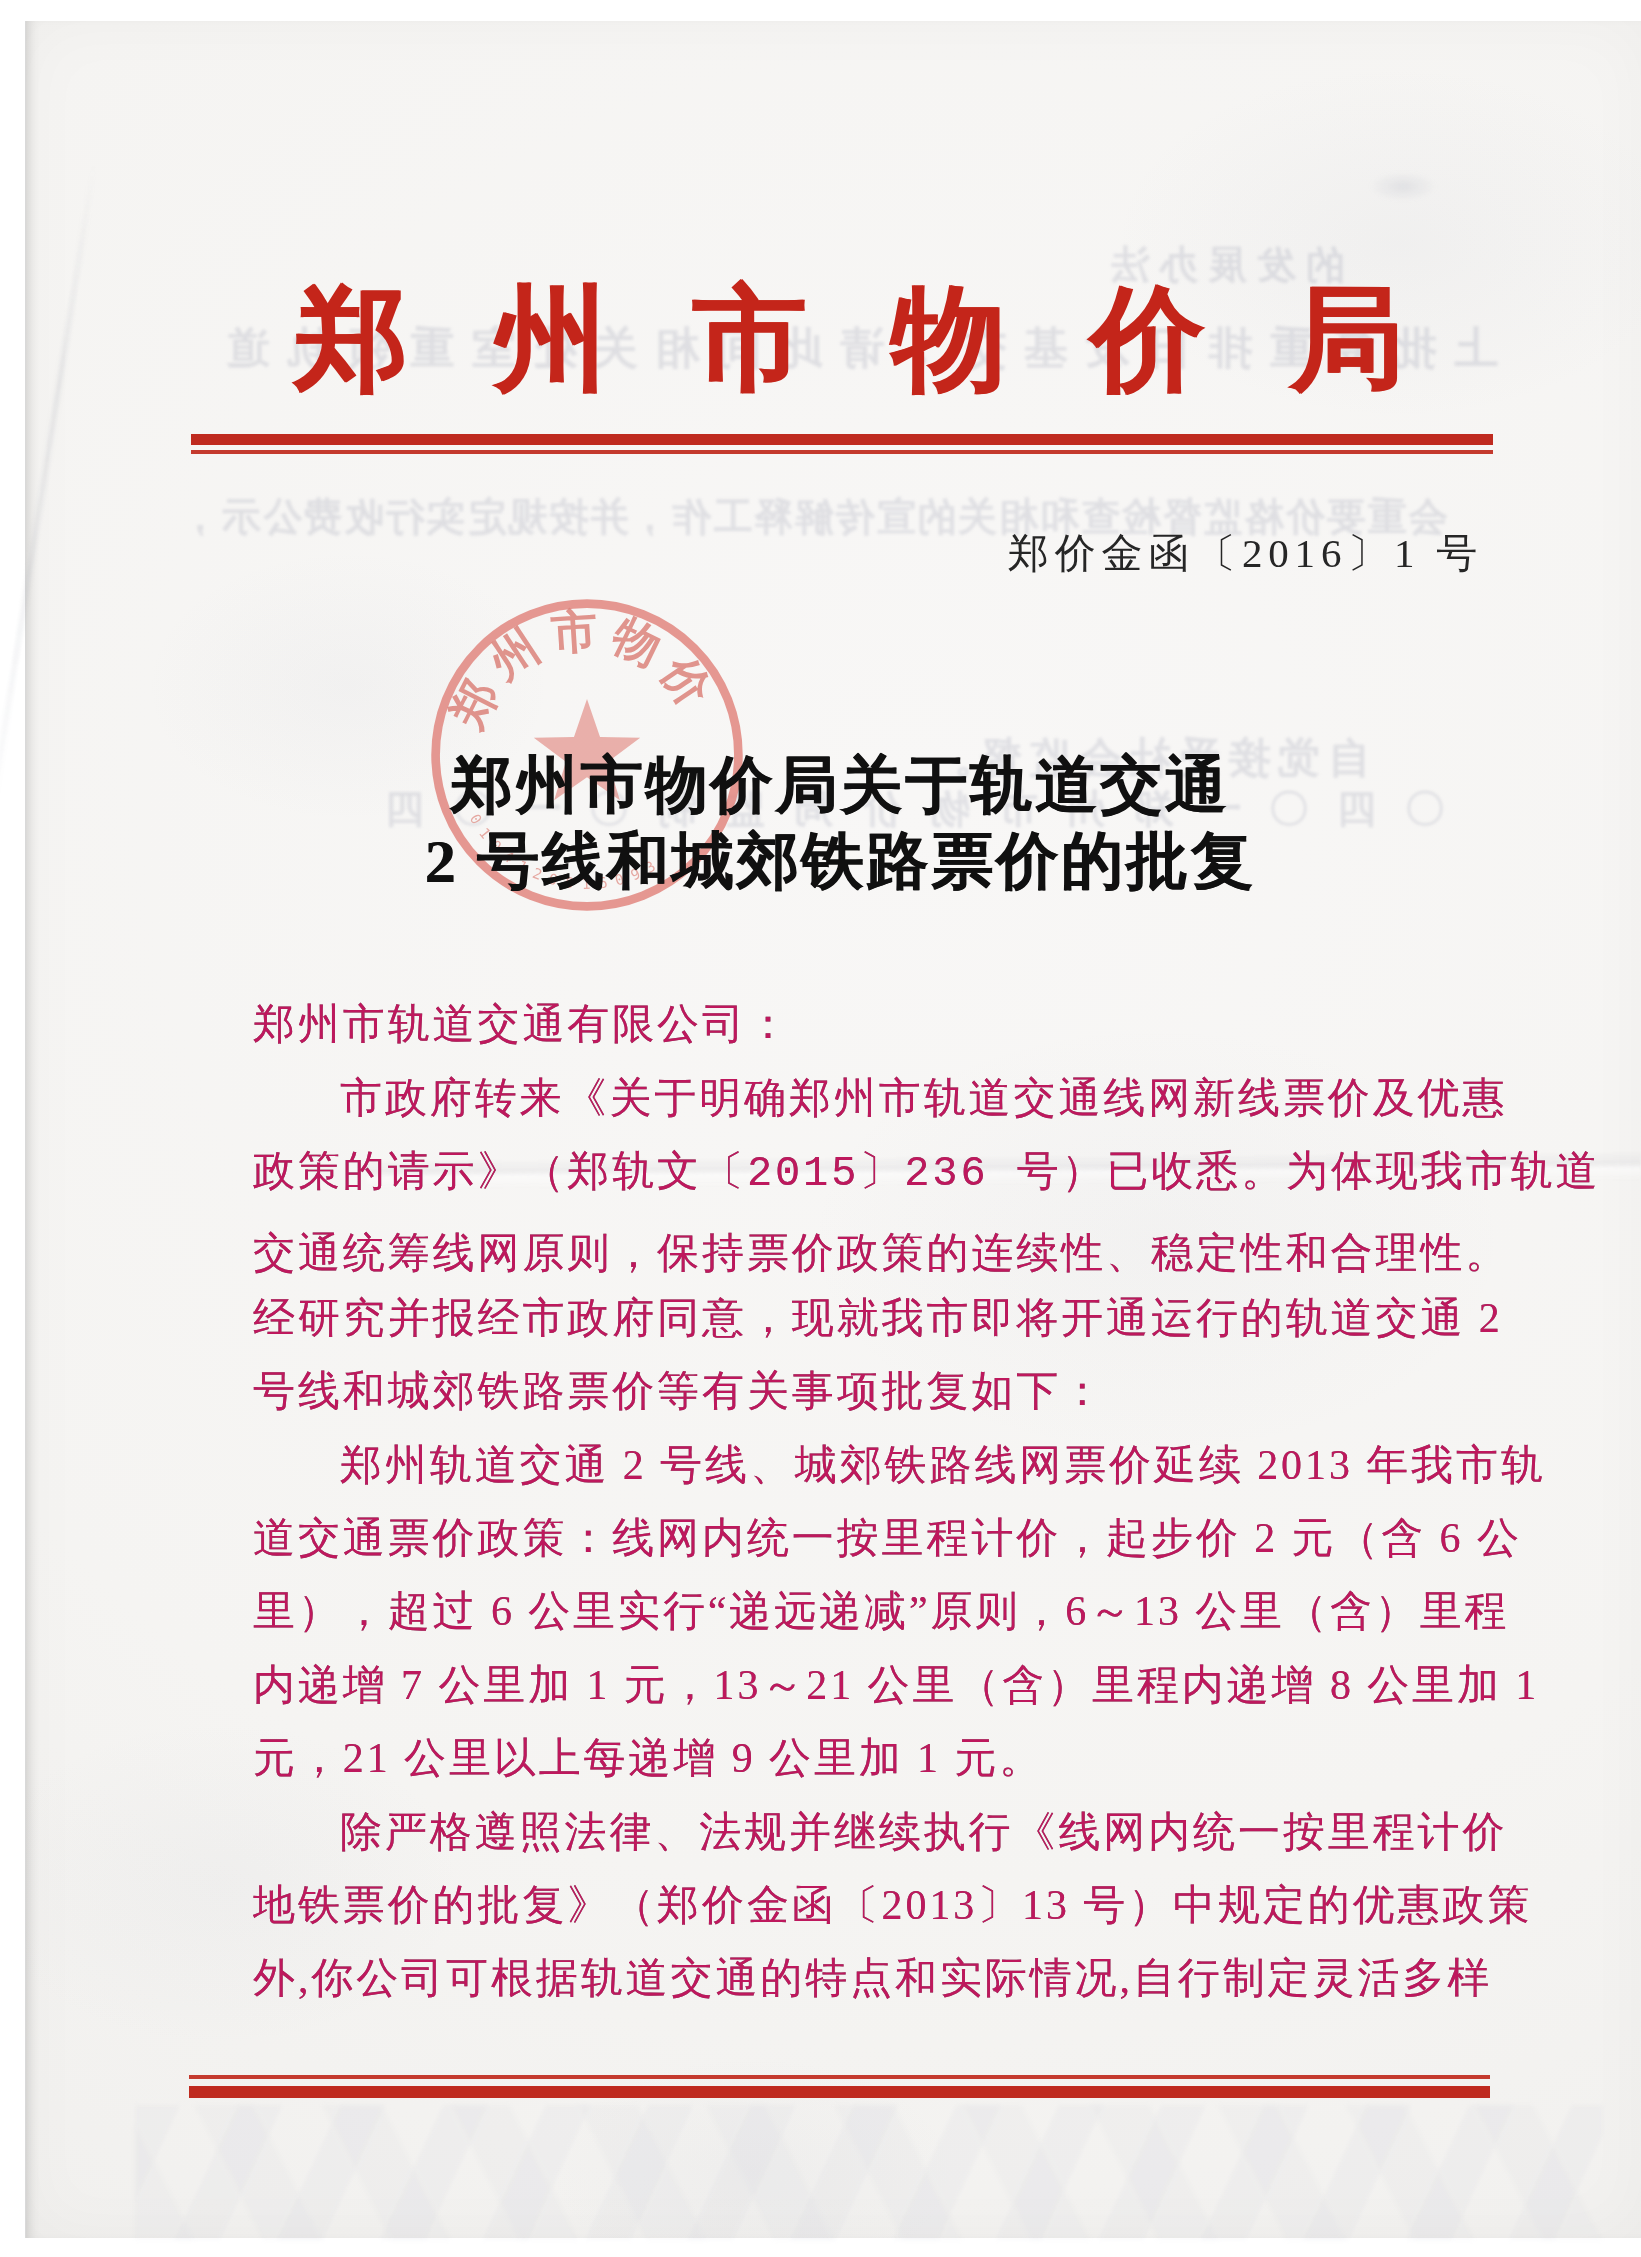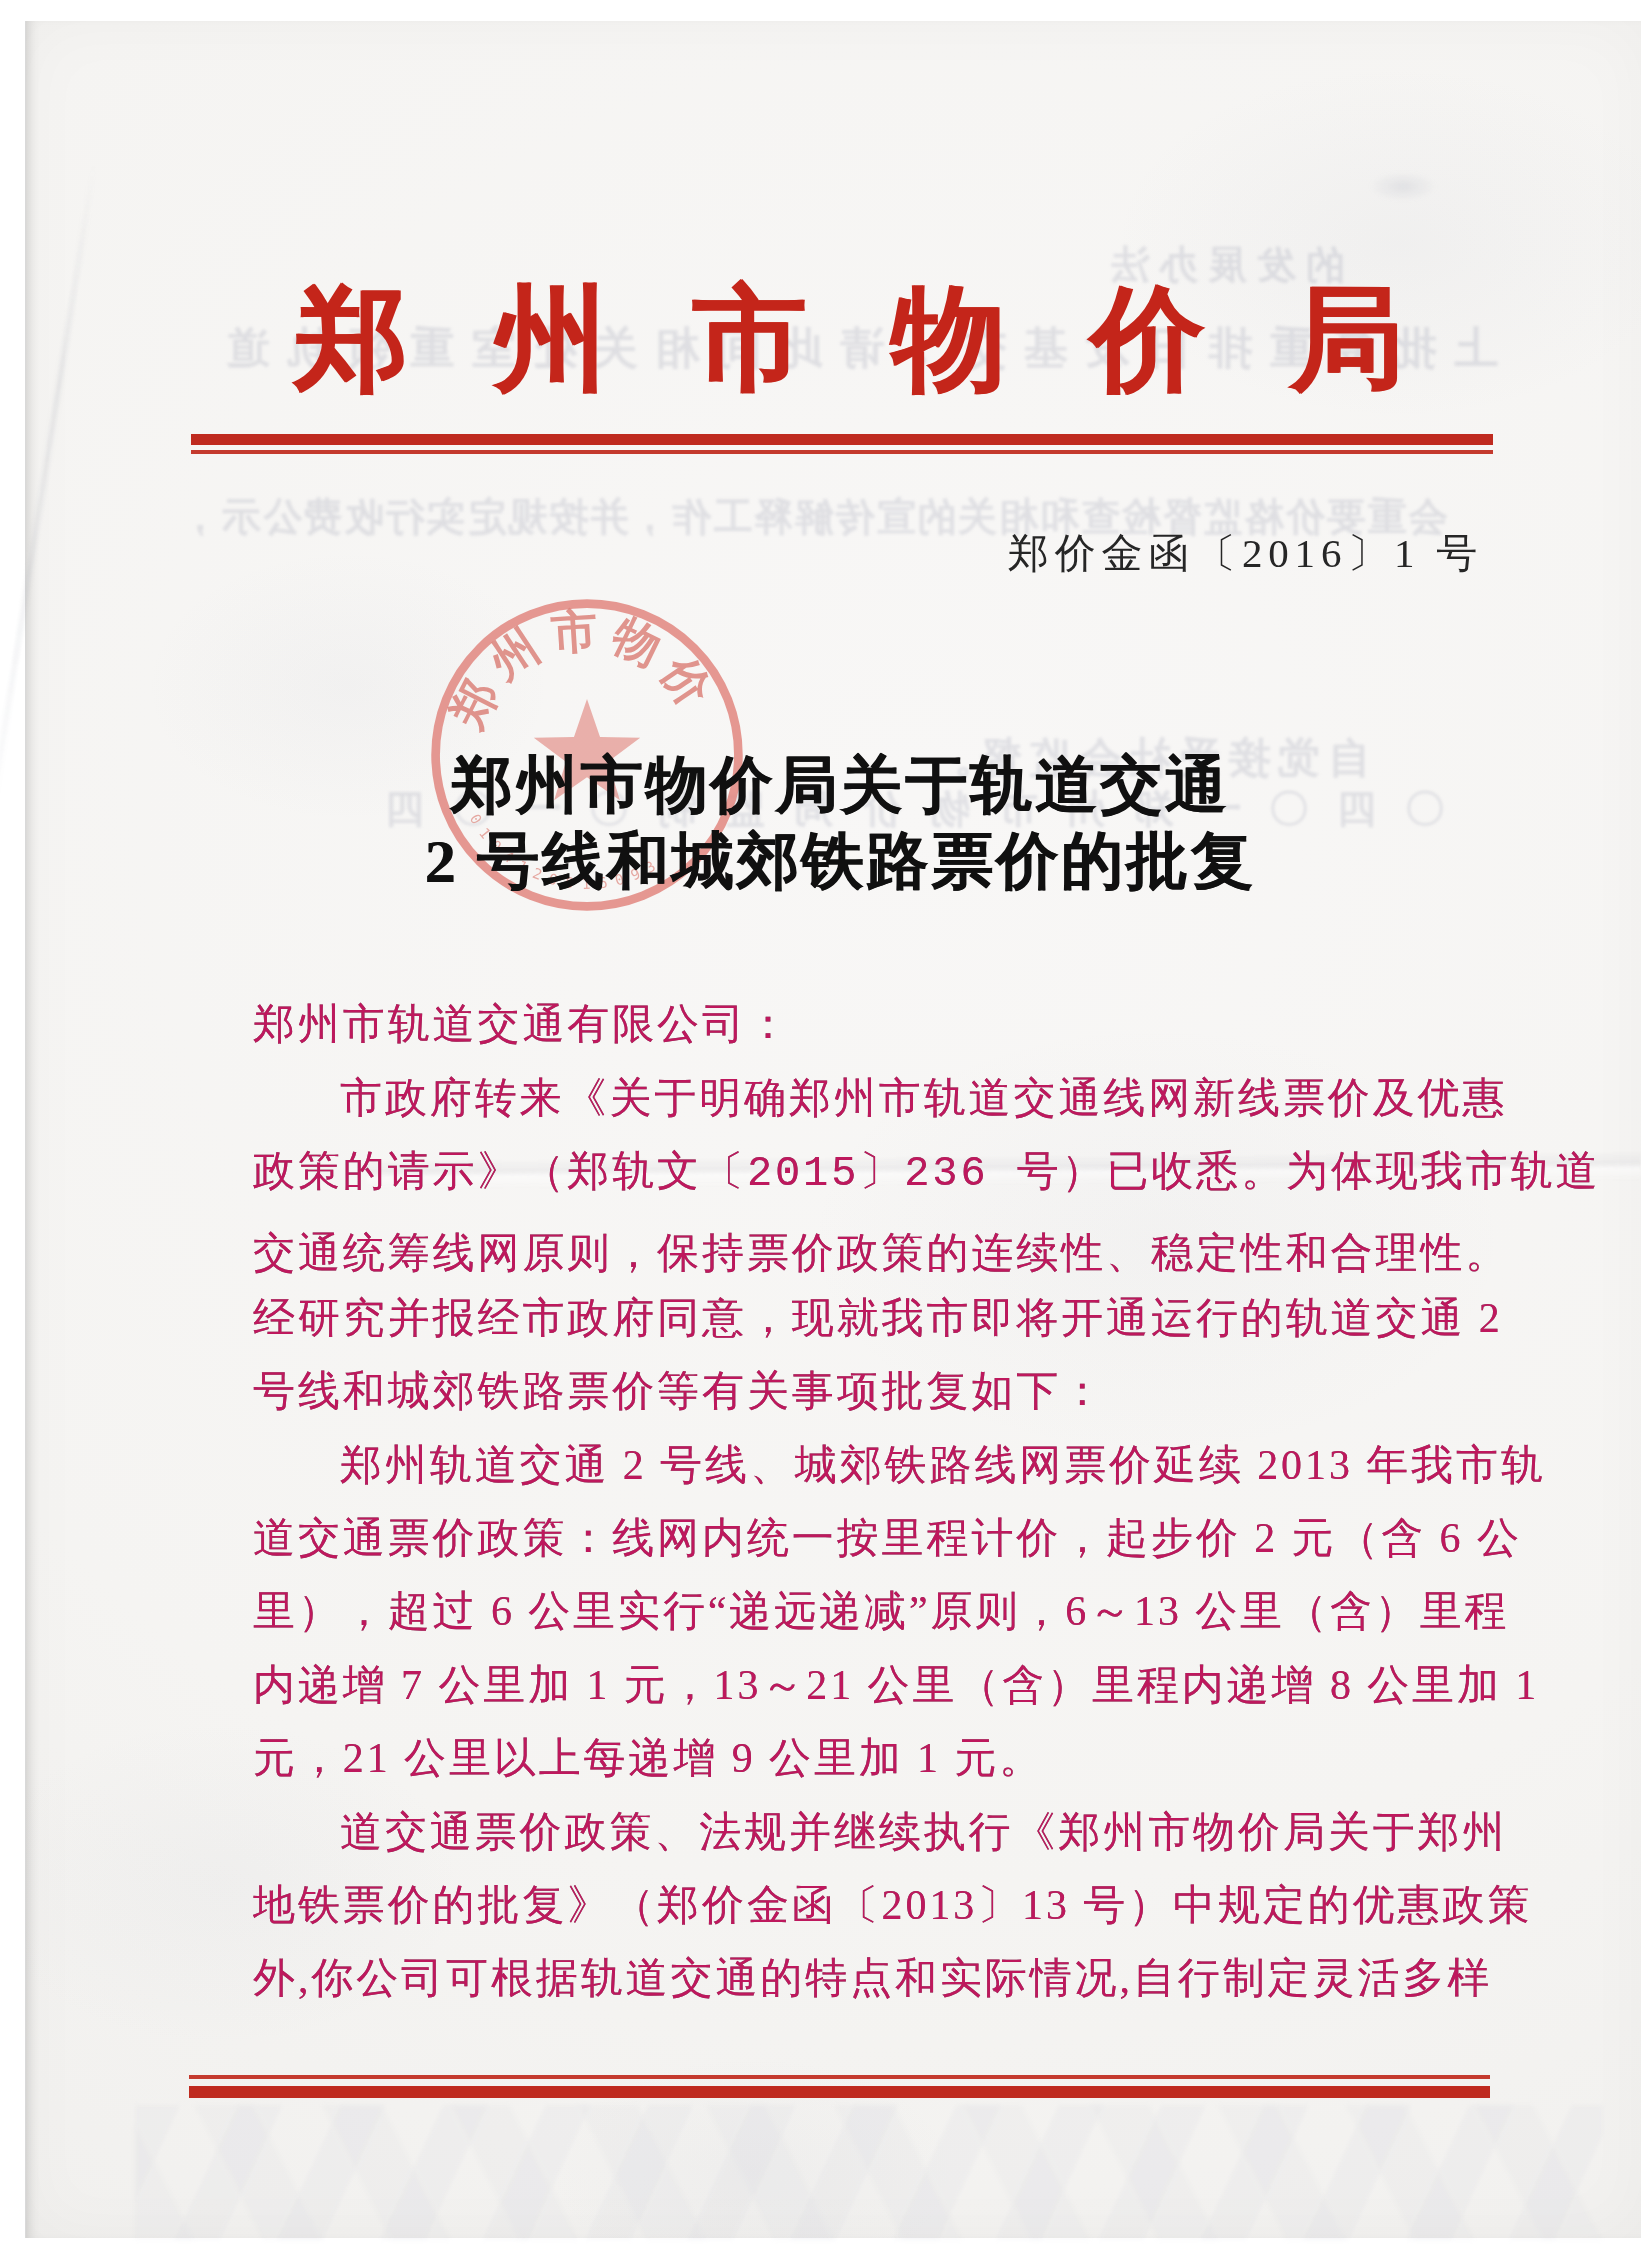--- a/index.html
+++ b/index.html
@@ -128,20 +128,20 @@
     <div class="bline ind" style="top: 1070px;">市政府转来《关于明确郑州市轨道交通线网新线票价及优惠</div>
     <div class="bline" style="top: 1143px; font-family: Liberation Mono, monospace;">政策的请示》（郑轨文〔2015〕236 号）已收悉。为体现我市轨道</div>
     <div class="bline" style="top: 1225px;">交通统筹线网原则，保持票价政策的连续性、稳定性和合理性。</div>
     <div class="bline" style="top: 1290px;">经研究并报经市政府同意，现就我市即将开通运行的轨道交通 2</div>
     <div class="bline" style="top: 1363px;">号线和城郊铁路票价等有关事项批复如下：</div>
     <div class="bline ind" style="top: 1437px;">郑州轨道交通 2 号线、城郊铁路线网票价延续 2013 年我市轨</div>
     <div class="bline" style="top: 1510px;">道交通票价政策：线网内统一按里程计价，起步价 2 元（含 6 公</div>
     <div class="bline" style="top: 1583px; font-family: Liberation Serif, serif;">里），超过 6 公里实行“递远递减”原则，6～13 公里（含）里程</div>
     <div class="bline" style="top: 1657px;">内递增 7 公里加 1 元，13～21 公里（含）里程内递增 8 公里加 1</div>
     <div class="bline" style="top: 1730px;">元，21 公里以上每递增 9 公里加 1 元。</div>
-    <div class="bline ind" style="top: 1804px;">道交通票价政策、法规并继续执行《郑州市物价局关于郑州</div>
+    <div class="bline ind" style="top: 1804px;">除严格遵照法律、法规并继续执行《线网内统一按里程计价</div>
     <div class="bline" style="top: 1877px;">地铁票价的批复》（郑价金函〔2013〕13 号）中规定的优惠政策</div>
     <div class="bline" style="top: 1950px;">外,你公司可根据轨道交通的特点和实际情况,自行制定灵活多样</div>
   </div>
 
 <div class="rule rule-bot-thin"></div>
 <div class="rule rule-bot-thick"></div>
 
 
 </body></html>

